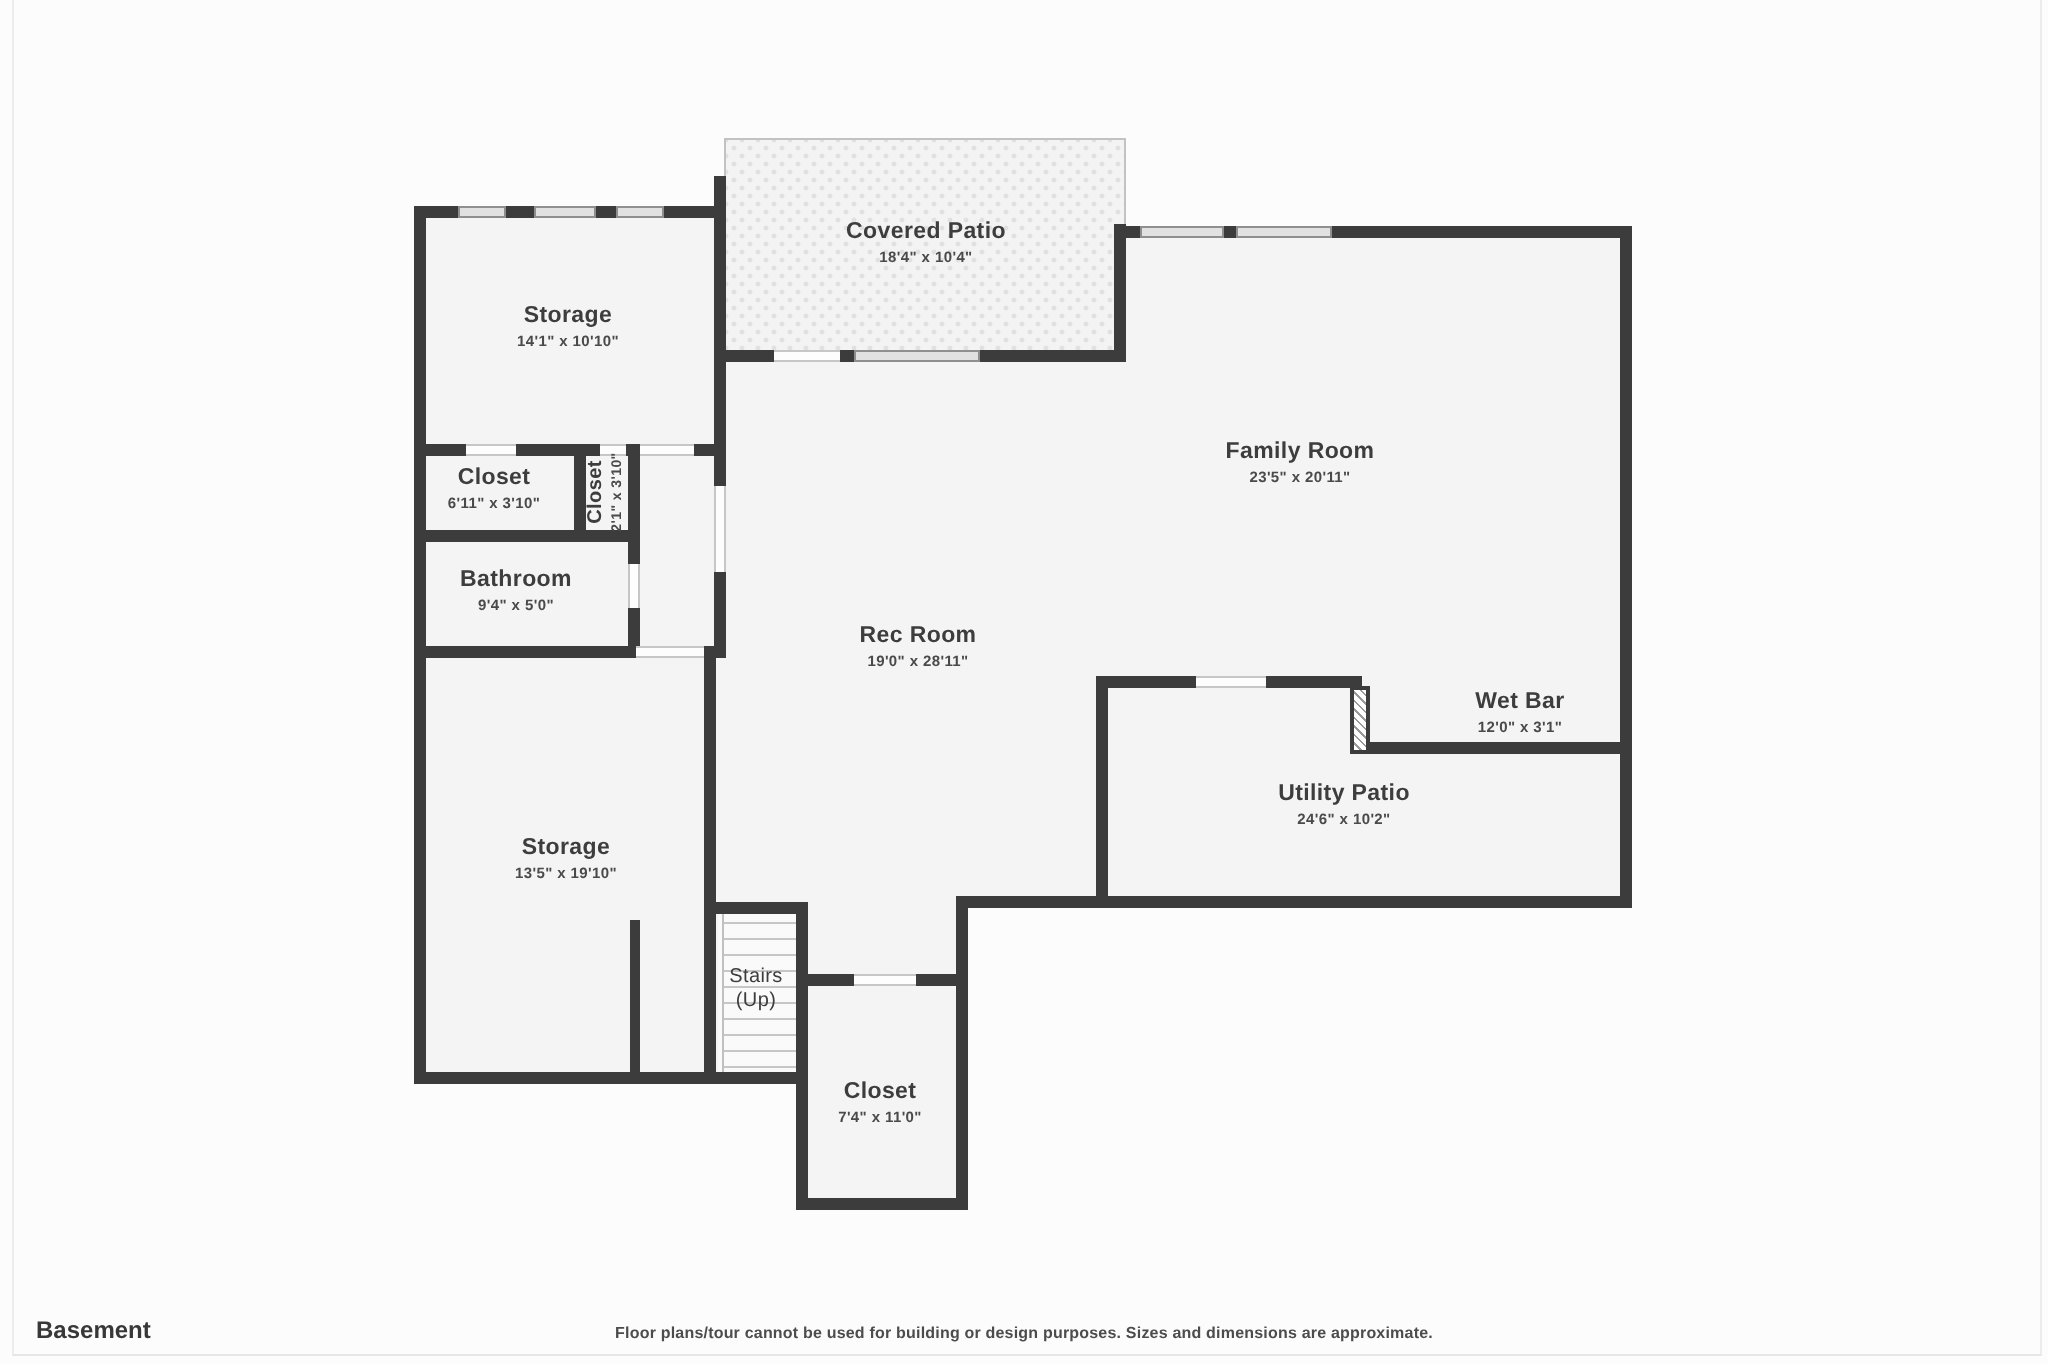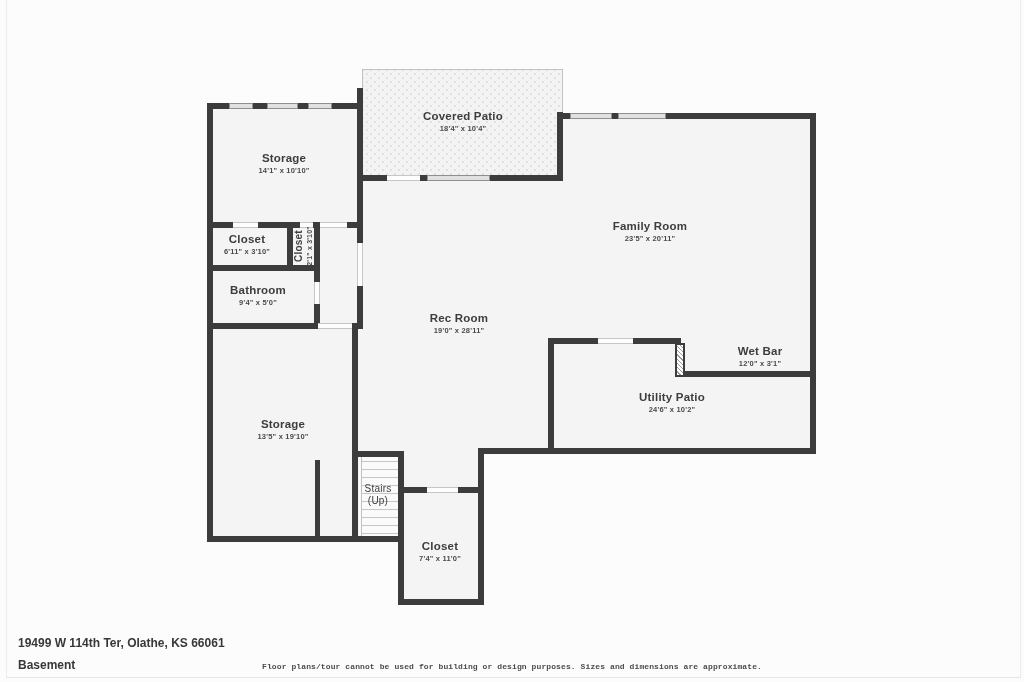--- a/index.html
+++ b/index.html
@@ -39,21 +39,21 @@
   .room-label{position:absolute;transform:translateX(-50%);text-align:center;white-space:nowrap;line-height:1.15;}
   .room-name{font-size:11.5px;font-weight:700;color:#3d3d3d;letter-spacing:.2px;}
   .room-dims{font-size:7.5px;font-weight:600;color:#4a4a4a;margin-top:2px;letter-spacing:.2px;}
   .room-label.vertical{transform:translate(-50%,-50%) rotate(-90deg);}
   .room-label.vertical .room-name{font-size:10px;}
   .room-label.vertical .room-dims{font-size:7px;margin-top:1px;}
   .room-label.stairs .room-name,.room-label.stairs .room-dims{font-size:10px;font-weight:400;color:#3d3d3d;margin-top:0;}
   
   .addr{position:absolute;left:18px;top:636px;font-size:12px;font-weight:700;color:#383838;}
   .level{position:absolute;left:18px;top:658px;font-size:12px;font-weight:700;color:#383838;}
-  .disclaimer{position:absolute;left:50%;transform:translateX(-50%);top:662px;font-size:8px;font-weight:700;color:#4c4c4c;letter-spacing:.1px;font-family:Liberation Mono, monospace;}
+  .disclaimer{position:absolute;left:50%;transform:translateX(-50%);top:662px;font-size:8px;font-weight:700;color:#4c4c4c;letter-spacing:.1px;}
 </style>
 </head>
 <body>
 
 <div class="canvas">
   <div class="frame"></div>
 
   <div class="fill" style="left:210px;top:106px;width:149px;height:433px"></div>
   <div class="fill" style="left:359px;top:178px;width:192px;height:273px"></div>
   <div class="fill" style="left:551px;top:116px;width:262px;height:335px"></div>
@@ -156,16 +156,15 @@
   </div>
   <div class="room-label stairs" style="left:378px;top:483px">
     <div class="room-name">Stairs</div>
     <div class="room-dims">(Up)</div>
   </div>
   <div class="room-label" style="left:440px;top:540px">
     <div class="room-name">Closet</div>
     <div class="room-dims">7'4" x 11'0"</div>
   </div>
 
-  <div class="addr">19499 W 114th Ter, Olathe, KS 66061</div>
   <div class="level">Basement</div>
   <div class="disclaimer">Floor plans/tour cannot be used for building or design purposes. Sizes and dimensions are approximate.</div>
 </div>
 
 </body></html>

